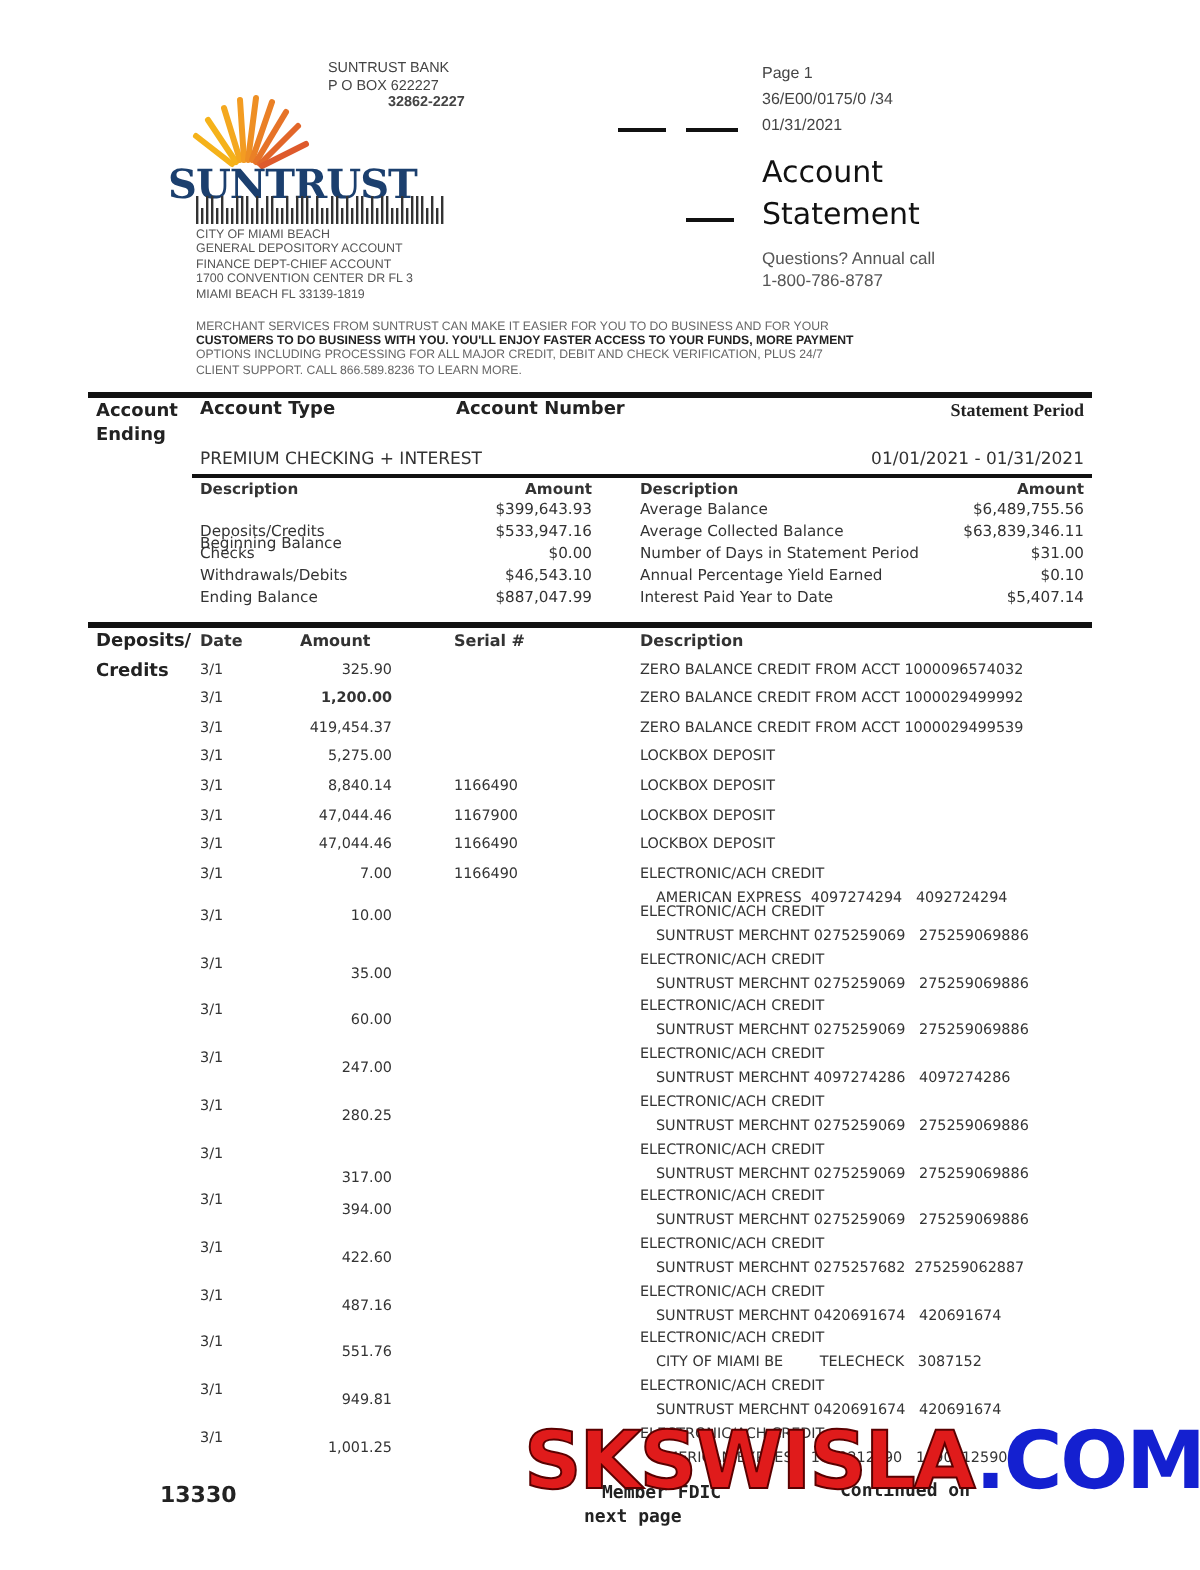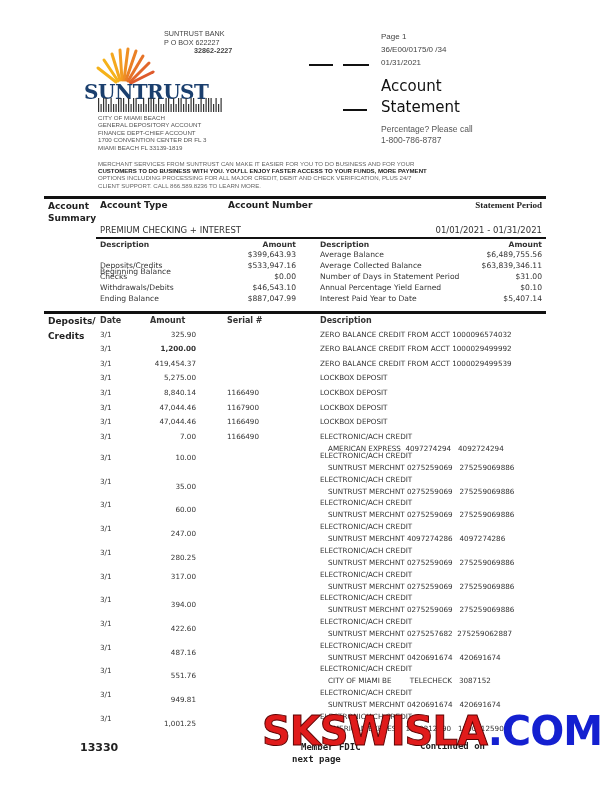--- a/index.html
+++ b/index.html
@@ -126,35 +126,35 @@
 </div>
 <div class="abs dash" style="left:309px;top:64px;width:24px;"></div>
 <div class="abs dash" style="left:343px;top:64px;width:26px;"></div>
 <div class="abs dash" style="left:343px;top:109px;width:24px;"></div>
 
 <div class="abs title">
   <div>Account</div>
   <div>Statement</div>
 </div>
 <div class="abs questions">
-  <div>Percentage? Please call</div>
+  <div>Questions? Annual call</div>
   <div>1-800-786-8787</div>
 </div>
 
 <div class="abs promo">
   <div>MERCHANT SERVICES FROM SUNTRUST CAN MAKE IT EASIER FOR YOU TO DO BUSINESS AND FOR YOUR</div>
   <div class="bold">CUSTOMERS TO DO BUSINESS WITH YOU. YOU'LL ENJOY FASTER ACCESS TO YOUR FUNDS, MORE PAYMENT</div>
   <div>OPTIONS INCLUDING PROCESSING FOR ALL MAJOR CREDIT, DEBIT AND CHECK VERIFICATION, PLUS 24/7</div>
   <div>CLIENT SUPPORT. CALL 866.589.8236 TO LEARN MORE.</div>
 </div>
 
 <div class="abs rule" style="left:44px;top:196px;width:502px;"></div>
 <div class="abs lbl-bold" style="left:48px;top:200px;line-height:12px;">
   <div>Account</div>
-  <div>Summary</div>
+  <div>Ending</div>
 </div>
 <div class="abs lbl-bold" style="left:100px;top:200px;">Account Type</div>
 <div class="abs lbl-bold" style="left:228px;top:200px;">Account Number</div>
 <div class="abs lbl-bold" style="left:450px;top:200px;width:92px;text-align:right;font-family:Liberation Serif, serif;">Statement Period</div>
 
 <div class="abs cell" style="left:100px;top:225px;font-size:8.5px;">PREMIUM CHECKING + INTEREST</div>
 <div class="abs cell" style="left:228px;top:225px;font-size:8.5px;"></div>
 <div class="abs cell" style="left:400px;top:225px;width:142px;text-align:right;font-size:8.5px;">01/01/2021 - 01/31/2021</div>
 <div class="abs rule-thin" style="left:96px;top:237px;width:450px;"></div>
 
@@ -268,21 +268,21 @@
       <div class="desc" style="left:328px;top:534.1px;white-space:pre;">SUNTRUST MERCHNT 4097274286   4097274286</div>
     </div>
     <div style="position:absolute;left:0;top:0;">
       <div class="txn" style="left:100px;top:547.8px;">3/1</div>
       <div class="txn num" style="left:120px;top:552.8px;width:76px;">280.25</div>
       <div class="desc" style="left:320px;top:545.8px;">ELECTRONIC/ACH CREDIT</div>
       <div class="desc" style="left:328px;top:557.8px;white-space:pre;">SUNTRUST MERCHNT 0275259069   275259069886</div>
     </div>
     <div style="position:absolute;left:0;top:0;">
       <div class="txn" style="left:100px;top:571.5px;">3/1</div>
-      <div class="txn num" style="left:120px;top:572px;width:76px;">317.00</div>
+      <div class="txn num" style="left:120px;top:584px;width:76px;">317.00</div>
       <div class="desc" style="left:320px;top:569.5px;">ELECTRONIC/ACH CREDIT</div>
       <div class="desc" style="left:328px;top:581.5px;white-space:pre;">SUNTRUST MERCHNT 0275259069   275259069886</div>
     </div>
     <div style="position:absolute;left:0;top:0;">
       <div class="txn" style="left:100px;top:595.2px;">3/1</div>
       <div class="txn num" style="left:120px;top:600.2px;width:76px;">394.00</div>
       <div class="desc" style="left:320px;top:593.2px;">ELECTRONIC/ACH CREDIT</div>
       <div class="desc" style="left:328px;top:605.2px;white-space:pre;">SUNTRUST MERCHNT 0275259069   275259069886</div>
     </div>
     <div style="position:absolute;left:0;top:0;">

